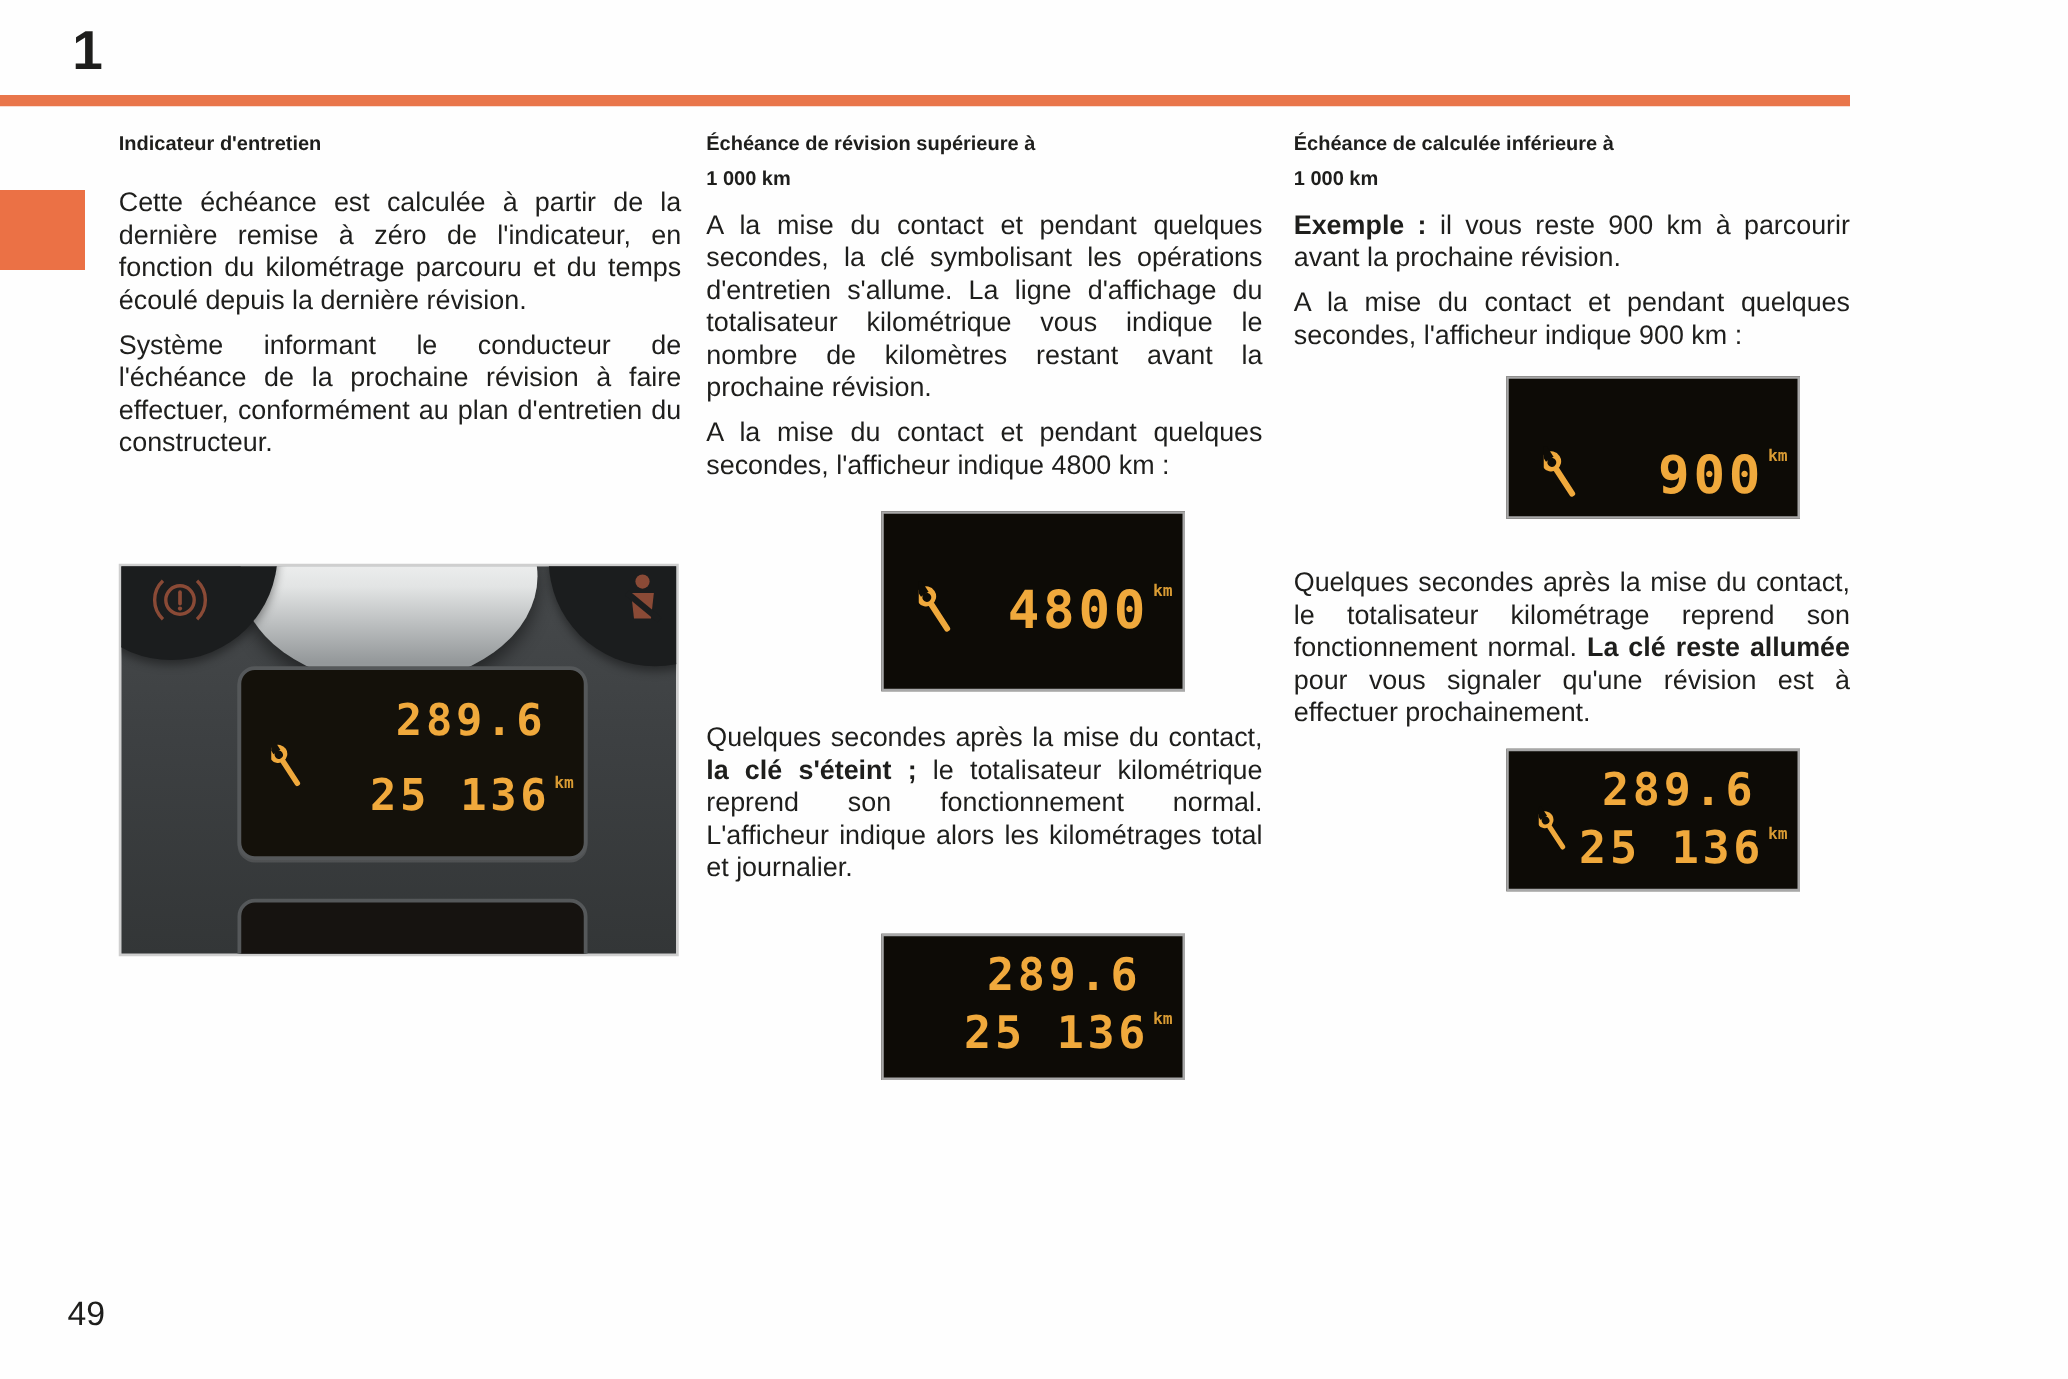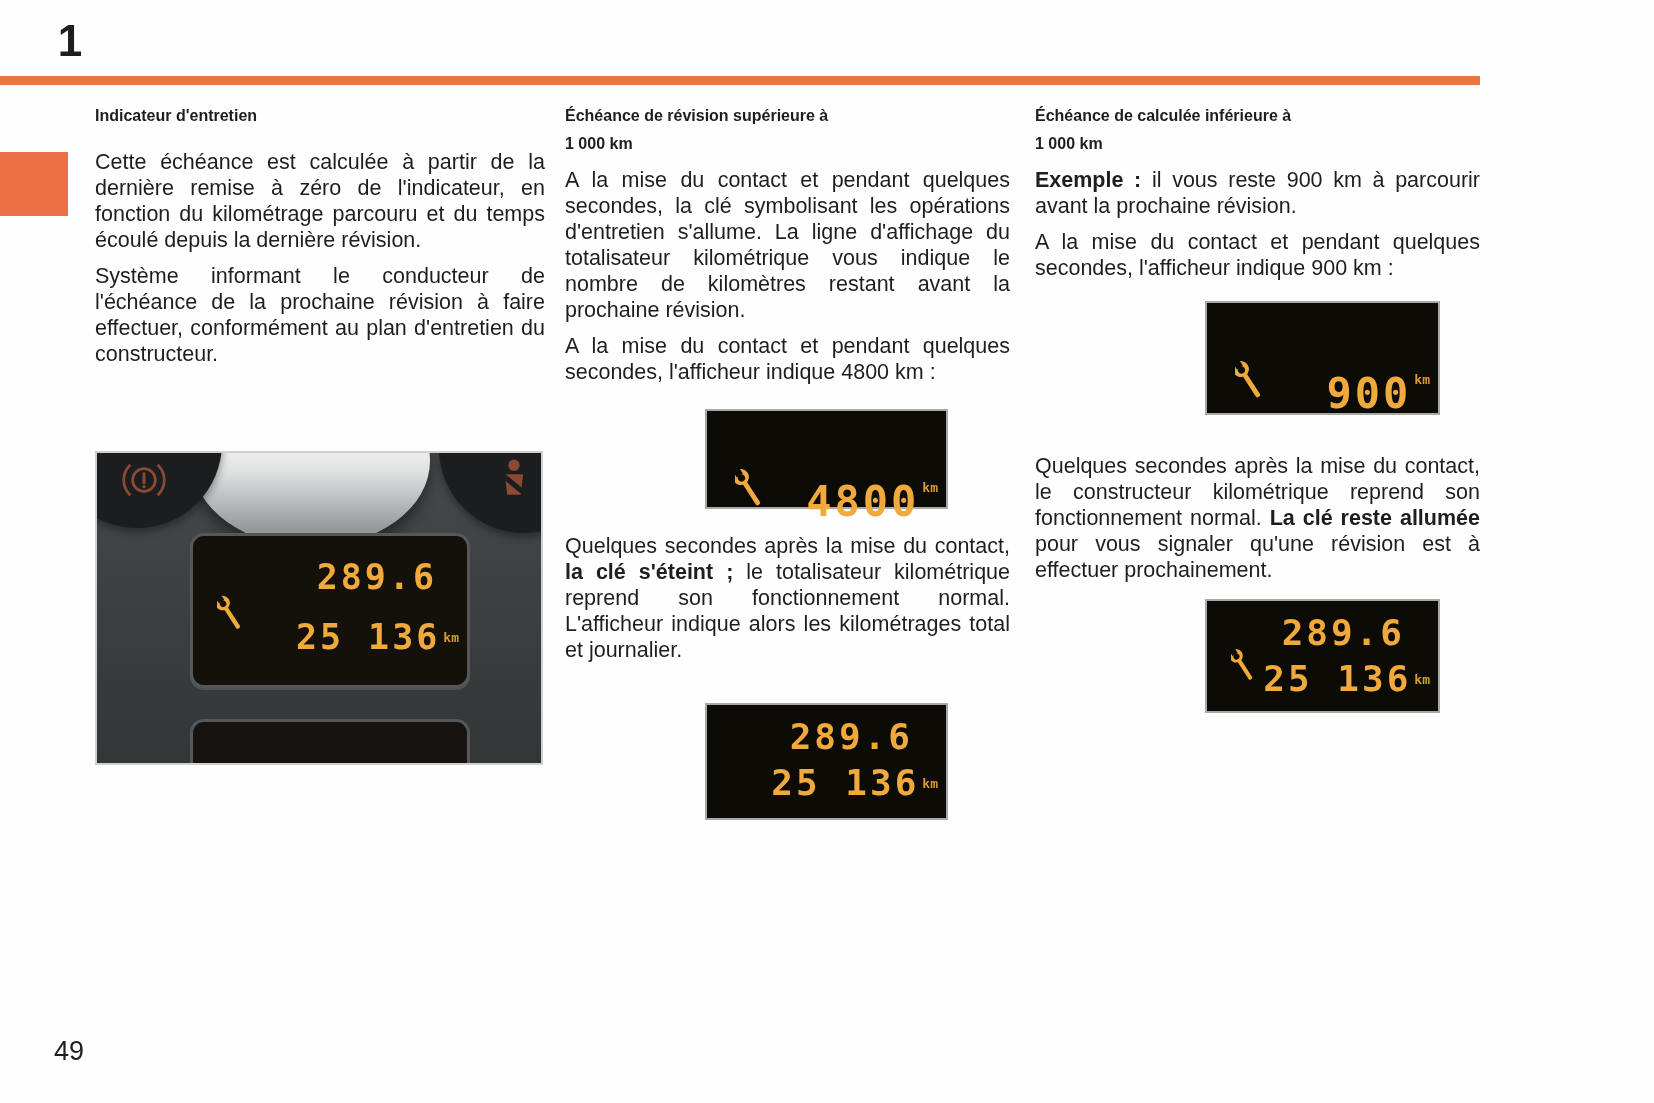--- a/index.html
+++ b/index.html
@@ -28,30 +28,30 @@
   .col p { margin:0 0 10px; }
   b { font-weight:bold;margin-top:40px; }
 
   
   .lcd { position:relative; background:#0D0B06; border:2px solid #A8A8A8; box-sizing:border-box;
     --lcd-bg:#0D0B06; }
   .seg { font-family:"DejaVu Sans Mono", monospace; font-weight:bold; color:#F0A93C;
     letter-spacing:3px; line-height:1; }
   .sup { font-family:"DejaVu Sans Mono", monospace; font-weight:bold; font-size:13px;
     color:#D99B33; letter-spacing:0; margin-left:3px; line-height:1; }
-  .lcd-value { position:absolute; right:8px; top:56px; display:flex; align-items:flex-start;margin-top:14px; }
+  .lcd-value { position:absolute; right:8px; top:56px; display:flex; align-items:flex-start; }
   .lcd-value .seg { font-size:42px; }
   .lcd-line1 { position:absolute; right:33px; top:14px; }
   .lcd-line1 .seg { font-size:36px; }
-  .lcd-line2 { position:absolute; right:8px; top:60px; display:flex; align-items:center; }
+  .lcd-line2 { position:absolute; right:8px; top:60px; display:flex; align-items:flex-start; }
   .lcd-line2 .seg { font-size:36px; }
   .wrench-big { position:absolute; left:28px; top:54px; }
   .wrench-small { position:absolute; left:24px; top:44px; }
 
-  .col2 .lcd-single { width:243px; height:100px; margin:24px 0 24px 140px; }
+  .col2 .lcd-single { width:243px; height:144px; margin:24px 0 24px 140px; }
   .col2 .lcd-dual   { width:243px; height:117px; margin:40px 0 0 140px; }
   .col3 .lcd-single { width:235px; height:114px; margin:20px 0 38px 170px; }
   .col3 .lcd-dual   { width:235px; height:114px; margin:16px 0 0 170px; }
 
   
   .cluster-photo { position:relative; width:444px; height:310px; margin-top:84px;
     background:linear-gradient(180deg,#474a4c 0%,#3d4042 45%,#333637 100%);
     border:2px solid #cfcfcf; overflow:hidden; text-align:left; }
   .chrome-arc { position:absolute; left:95px; top:-78px; width:238px; height:172px;
     border-radius:50%; background:linear-gradient(180deg,#ffffff 25%,#e2e4e4 55%,#94989a 90%);
@@ -173,21 +173,21 @@
           <circle cx="13" cy="11" r="3.6" style="fill:var(--lcd-bg)"></circle>
           <rect x="10.6" y="16" width="4.8" height="27" rx="2" fill="#F0A93C"></rect>
         </g>
       </svg>
       <span class="lcd-value">
           <span class="seg">900</span>
           <span class="sup">km</span>
         </span>
     </div>
 
-    <p><span>Quelques secondes après la mise du contact, le constructeur kilométrique re­prend son fonctionnement normal. </span><b>La clé reste allumée</b><span> pour vous signaler qu'une révision est à effectuer prochai­nement.</span></p>
+    <p><span>Quelques secondes après la mise du contact, le totalisateur kilométrage re­prend son fonctionnement normal. </span><b>La clé reste allumée</b><span> pour vous signaler qu'une révision est à effectuer prochai­nement.</span></p>
 
     <div class="lcd lcd-dual">
       <span class="lcd-line1"><span class="seg">289.6</span></span>
       <svg class="wrench-small" width="22" height="40" viewBox="0 0 26 46">
         <g transform="rotate(-33 13 23)">
           <circle cx="13" cy="10" r="8" fill="#F0A93C"></circle>
           <rect x="9.4" y="-3" width="7.2" height="11" style="fill:var(--lcd-bg)"></rect>
           <circle cx="13" cy="11" r="3.6" style="fill:var(--lcd-bg)"></circle>
           <rect x="10.6" y="16" width="4.8" height="27" rx="2" fill="#F0A93C"></rect>
         </g>

